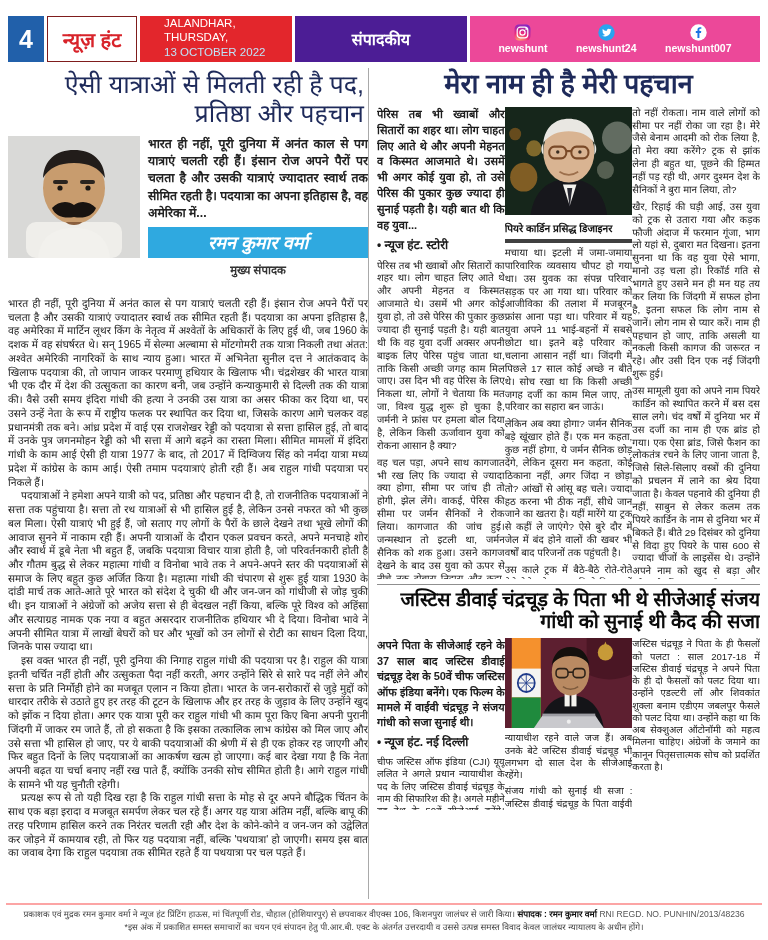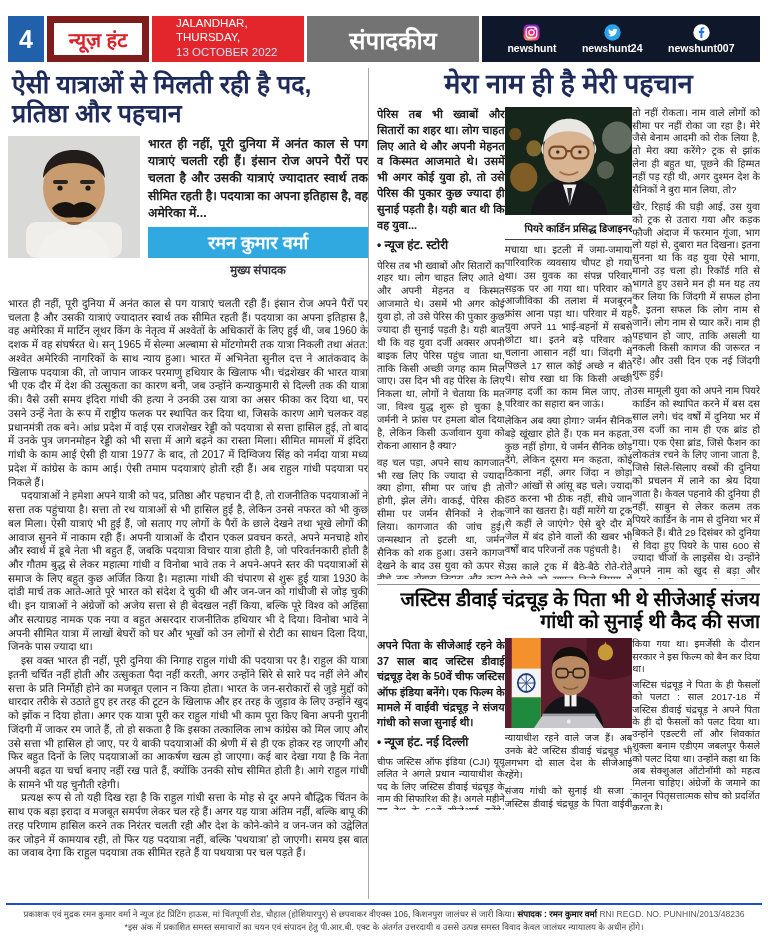--- a/index.html
+++ b/index.html
@@ -3,66 +3,66 @@
 <meta charset="utf-8">
 <style>
   html,body{margin:0;padding:0;background:#f3f3f3;}
   .page{position:relative;width:768px;height:940px;margin:0 auto;background:#ffffff;
         font-family:"Liberation Sans","DejaVu Sans",sans-serif;color:#1c1c1c;
         display:flex;flex-direction:column;overflow:hidden;box-sizing:border-box;}
   
   .topbar{display:flex;align-items:stretch;height:46px;margin:16px 8px 6px;gap:3px;flex:0 0 auto;}
   .pageno{flex:0 0 36px;background:#2160aa;color:#fff;font-weight:800;font-size:25px;
           display:flex;align-items:center;justify-content:center;}
-  .logobox{flex:0 0 88px;background:#fff;border:7px solid #7f1d1d;display:flex;align-items:center;justify-content:center;}
+  .logobox{flex:0 0 88px;background:#fff;border:1px solid #7f1d1d;display:flex;align-items:center;justify-content:center;}
   .logobox span{color:#d8232a;font-weight:800;font-size:20px;}
   .datebox{flex:0 0 152px;background:#e3262c;color:#fff;display:flex;flex-direction:column;
            justify-content:flex-start;padding-left:24px;font-weight:400;font-size:11.5px;line-height:1.25;box-sizing:border-box;}
   .datebox .l2{color:#bfe3f7;}
-  .sectionbox{flex:0 0 172px;background:#737373;color:#fff;display:flex;align-items:center;
-              justify-content:center;font-size:24px;font-weight:800;}
-  .socialbar{flex:1;background:#0f172a;display:flex;align-items:center;justify-content:space-evenly;color:#fff;}
+  .sectionbox{flex:0 0 172px;background:#4c1d95;color:#fff;display:flex;align-items:center;
+              justify-content:center;font-size:16px;font-weight:800;}
+  .socialbar{flex:1;background:#ec4899;display:flex;align-items:center;justify-content:space-evenly;color:#fff;}
   .social{display:flex;flex-direction:column;align-items:center;gap:1px;font-size:10.5px;font-weight:700;}
   .social svg{display:block;}
   
   .main{flex:1 1 auto;display:flex;padding:0 8px;overflow:hidden;}
   .leftcol{flex:0 0 360px;overflow:hidden;}
   .rightcol{flex:1;border-left:1px solid #a9a9a9;padding-left:8px;overflow:hidden;}
   
-  .la-head{margin:2px 4px 8px;text-align:left;color:#1e2a5a;font-size:25px;line-height:1.16;font-weight:700;}
+  .la-head{margin:2px 4px 8px;text-align:right;color:#1e2a5a;font-size:25px;line-height:1.16;font-weight:400;}
   .la-top{display:flex;gap:8px;}
   .la-photo{flex:0 0 132px;}
   .la-topright{flex:1;display:flex;flex-direction:column;}
   .la-intro{margin:0;font-size:12.3px;font-weight:700;line-height:1.4;text-align:justify;color:#222;}
   .author-band{margin-top:5px;background:#2fa9e0;color:#fff;font-size:18px;font-weight:700;
-               text-align:center;padding:3px 7px 4px;}
+               text-align:center;padding:3px 7px 4px;font-style:italic;}
   .author-title{text-align:center;font-size:11.5px;color:#333;margin:4px 0 20px;font-weight:600;}
   .la-body{font-size:10.4px;line-height:1.32;text-align:justify;}
   .la-body p{margin:0;}
   .la-body p + p{text-indent:13px;}
   
   .ca-head{margin:2px 0 7px;text-align:center;color:#1e2a5a;font-size:27px;font-weight:800;line-height:1.1;}
   .cols3{display:flex;overflow:hidden;}
   .cardin .cols3{height:472px;}
   .ccol{flex:1;font-size:9.9px;line-height:1.3;text-align:justify;overflow:hidden;}
   .ccol p{margin:0 0 4px;}
   .ca-intro{font-size:11.2px !important;font-weight:700;line-height:1.42 !important;}
   .byline{font-size:12px;font-weight:700;margin:3px 0 6px !important;}
   .photo-fig{margin:0 0 4px;}
   .photo-fig svg{display:block;width:100%;}
-  .photo-cap{font-size:10.2px;font-weight:700;text-align:right;padding:3px 0 4px;
-             border-bottom:1px solid #404040;margin-bottom:4px;color:#111;}
+  .photo-cap{font-size:10.2px;font-weight:700;text-align:left;padding:3px 0 4px;
+             border-bottom:4px solid #404040;margin-bottom:4px;color:#111;}
   .h-div{border-top:1px solid #8f8f8f;margin:5px 0 4px;}
   
   .ch-head{margin:2px 0 6px;text-align:right;color:#0b0b0b;font-size:19.5px;font-weight:800;line-height:1.12;}
   .chand .cols3{height:172px;}
   .chand .ccol{font-size:9.6px;line-height:1.28;}
   .ch-intro{font-size:11px !important;font-weight:700;line-height:1.4 !important;}
   
-  .footer{flex:0 0 auto;border-top:2px solid #1d4ed8;margin:4px 6px 0;padding:3px 14px 6px;
+  .footer{flex:0 0 auto;border-top:2px solid #fca5a5;margin:4px 6px 0;padding:3px 14px 6px;
           text-align:center;font-size:8.6px;line-height:1.5;color:#3d3d3d;}
   .footer p{margin:0;}
   .footer .ed{font-weight:800;color:#111;}
   .footer .rni{color:#555;}
 </style>
 </head>
 <body>
 
 <div class="page">
 
@@ -225,21 +225,20 @@
                 <path d="M68 54q9 6 18 0" fill="none" stroke="#7d5a3c" stroke-width="1.6"></path>
                 <path d="M34 100l10-14h62l10 14z" fill="#c9c9cd"></path>
                 <rect x="44" y="84" width="62" height="3" fill="#9c9ca2"></rect>
                 <circle cx="75" cy="93" r="2.4" fill="#efefef"></circle>
               </svg>
             </figure>
             <p>न्यायाधीश रहने वाले जज हैं। अब उनके बेटे जस्टिस डीवाई चंद्रचूड़ भी लगभग दो साल देश के सीजेआई रहेंगे।</p>
             <p>संजय गांधी को सुनाई थी सजा : जस्टिस डीवाई चंद्रचूड़ के पिता वाईवी चंद्रचूड़ ने संजय गांधी को 'किस्सा कुर्सी का' फिल्म के मामले में जेल की सजा सुनाई थी। यह फिल्म एक व्यंग्य पर आधारित थी जो कि इंदिरा गांधी और उनके बेटे संजय गांधी पर</p>
           </div>
           <div class="ccol">
-            <p>किया गया था। इमर्जेंसी के दौरान सरकार ने इस फिल्म को बैन कर दिया था।</p>
             <p>जस्टिस चंद्रचूड़ ने पिता के ही फैसलों को पलटा : साल 2017-18 में जस्टिस डीवाई चंद्रचूड़ ने अपने पिता के ही दो फैसलों को पलट दिया था। उन्होंने एडल्टरी लॉ और शिवकांत शुक्ला बनाम एडीएम जबलपुर फैसले को पलट दिया था। उन्होंने कहा था कि अब सेक्शुअल ऑटोनॉमी को महत्व मिलना चाहिए। अंग्रेजों के जमाने का कानून पितृसत्तात्मक सोच को प्रदर्शित करता है।</p>
 
           </div>
         </div>
       </article>
 
     </section>
   </div>
 
   <footer class="footer">

